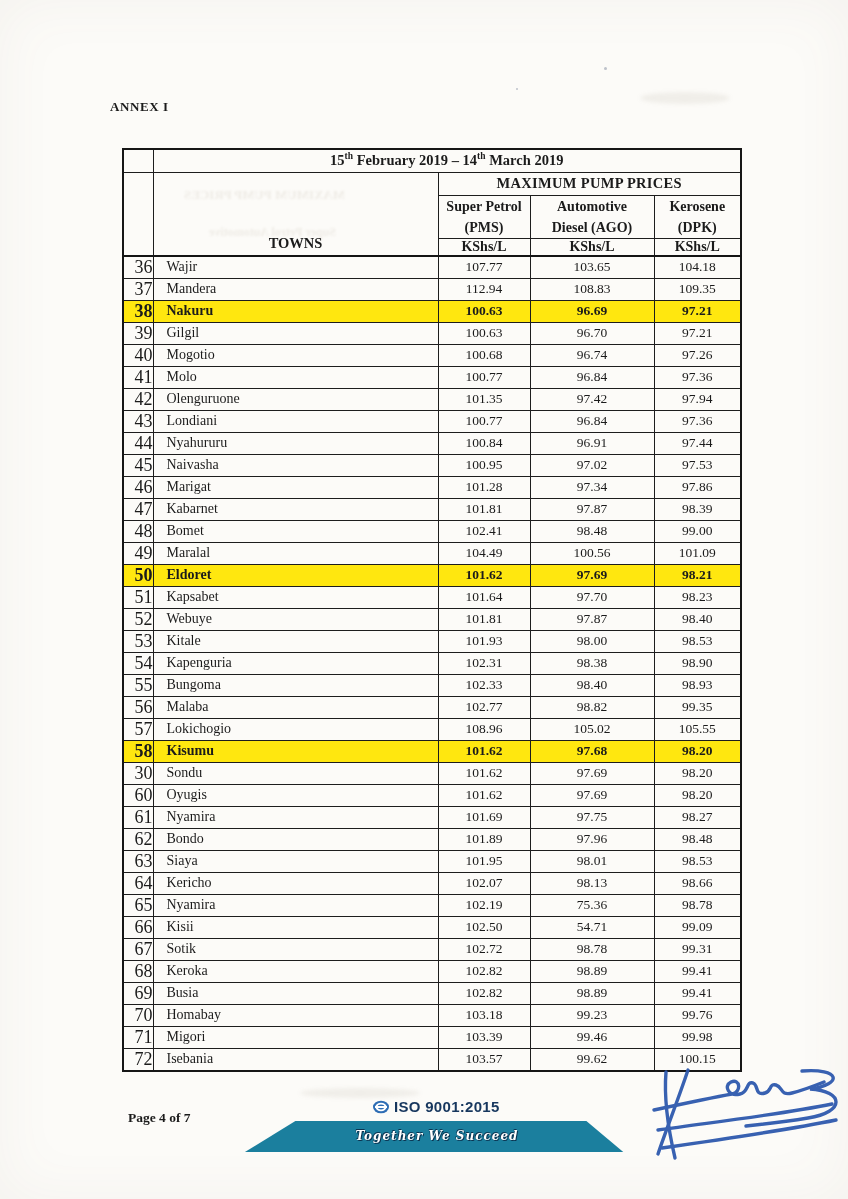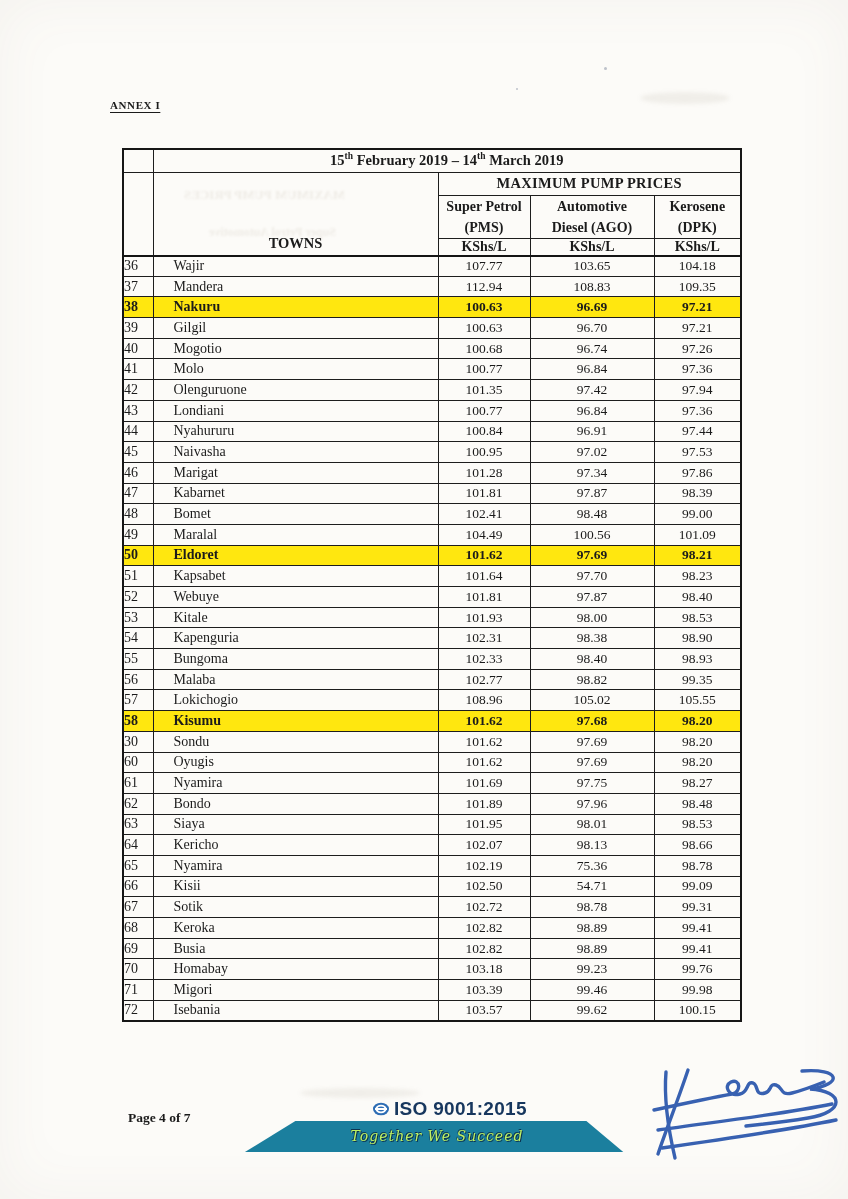--- a/index.html
+++ b/index.html
@@ -7,22 +7,21 @@
   body {
     position:relative;
     background:#fcfbf8;
     font-family:"Liberation Serif","DejaVu Serif",serif;
     color:#1b1b1b;
     overflow:hidden;
     box-shadow: inset 0 0 60px rgba(120,110,90,0.06);
   }
   .annex-title {
     position:absolute; left:110px; top:99px;
-    font-size:11px; font-weight:bold; letter-spacing:0.6px;
-    text-decoration:underline;
+    font-size:13px; font-weight:bold; letter-spacing:0.6px;
     text-underline-offset:3px;
     text-align:right;
   }
   
   table.prices {
     position:absolute; left:122px; top:148px;
     width:618px; table-layout:fixed;
     border-collapse:collapse;
     border:2.2px solid #161616;
     font-size:13.5px;
@@ -33,22 +32,22 @@
   tr.r-date td { height:23px; font-size:14.5px; }
   tr.r-mpp  td.mpp { height:23px; font-size:14.5px; letter-spacing:0.3px; }
   tr.r-fuels td { height:42px; font-size:14px; line-height:1.5; }
   tr.r-unit td { height:14px; font-size:14px; }
   td.towns-head {
     vertical-align:bottom; text-align:center;
     font-size:14.5px; padding-bottom:3px; position:relative;
   }
   sup.ord { font-size:9.5px; vertical-align:super; line-height:0;margin-top:32px; }
   tbody td { height:20.7px; }
-  tbody td.c-num { text-align:left; font-size:14px; }
-  tbody td.c-town { text-align:left; padding-left:20px; font-size:14px; }
+  tbody td.c-num { text-align:right; font-size:18px; }
+  tbody td.c-town { text-align:left; padding-left:13px; font-size:14px; }
   tbody td.c-val { text-align:center; }
   tr.hl td { background:#FFE70F; font-weight:bold; }
   
   .ghost {
     position:absolute; transform:scaleX(-1);
     color:#93836a; opacity:0.13; filter:blur(1.1px);
     font-weight:bold; white-space:nowrap; pointer-events:none;
   }
   .g1 { top:14px; left:30px; font-size:13px; }
   .g2 { top:52px; left:55px; font-size:12px; }
@@ -60,32 +59,32 @@
   .speck { position:absolute; background:#8a93a6; border-radius:50%; opacity:0.55; }
   
   .page-num {
     position:absolute; left:96px; top:1110px;
     font-weight:bold; font-size:13.5px;margin-left:32px;
   }
   .iso-line {
     position:absolute; left:372px; top:1098px;
     display:flex; align-items:center; gap:4px;
     font-family:"Liberation Sans","DejaVu Sans",sans-serif;
-    font-weight:bold; font-size:19px; color:#17375e; letter-spacing:0.3px;
+    font-weight:bold; font-size:15px; color:#17375e; letter-spacing:0.3px;
   }
   .banner {
     position:absolute; left:243px; top:1121px; width:388px; height:31px;
     background:#1B7F9E;
     clip-path:polygon(13.5% 0, 88.5% 0, 98% 100%, 0.5% 100%);
     display:flex; align-items:center; justify-content:center;
   }
   .banner-text {
     font-family:"DejaVu Serif","Liberation Serif",serif;
-    font-style:italic; font-weight:normal; font-size:14px; letter-spacing:1px;
-    color:#bef264;
+    font-style:italic; font-weight:bold; font-size:12px; letter-spacing:1px;
+    color:#ffffff;
     text-shadow:1px 1px 0 #0c3350, -0.6px -0.6px 0 #0c3350, 0 0 1px #0c3350;
     padding-bottom:2px;
   }
   .signature { position:absolute; left:652px; top:1066px; }
 </style>
 </head>
 <body>
 
 <div class="annex-title">ANNEX I</div>
 

